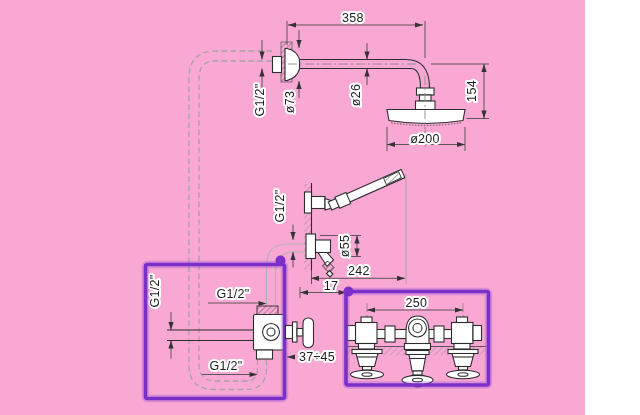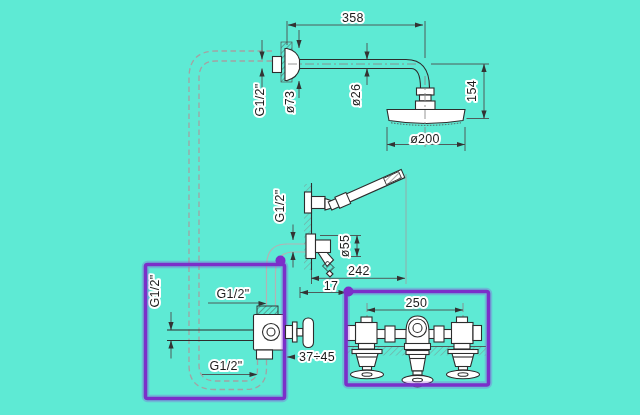--- a/index.html
+++ b/index.html
@@ -1,16 +1,16 @@
 <!DOCTYPE html>
 <html><head>
 <meta charset="utf-8">
 <style>
   html,body{margin:0;padding:0;background:#fff;}
-  .stage{position:relative;width:640px;height:415px;background:#5eead4;overflow:hidden;
+  .stage{position:relative;width:585px;height:415px;background:#f9a8d4;overflow:hidden;
          font-family:"Liberation Sans",sans-serif;}
   svg{display:block;}
   .ln   {stroke:#2d2d2d;stroke-width:1.1;fill:none;}
   .lnf  {stroke:#2d2d2d;stroke-width:1.1;fill:#fff;}
   .thin {stroke:#4d4d4d;stroke-width:0.9;fill:none;}
   .xlt  {stroke:#9e9e9e;stroke-width:0.8;fill:none;}
   .cl   {stroke:#8a8a8a;stroke-width:0.9;fill:none;stroke-dasharray:9 3 2 3;}
   .pipe {stroke:#a3a3a3;stroke-width:1.3;fill:none;stroke-dasharray:5.5 3.5;}
   .pipe2{stroke:#b3b3b3;stroke-width:1.2;fill:none;}
   .arr  {fill:#333;stroke:none;}

